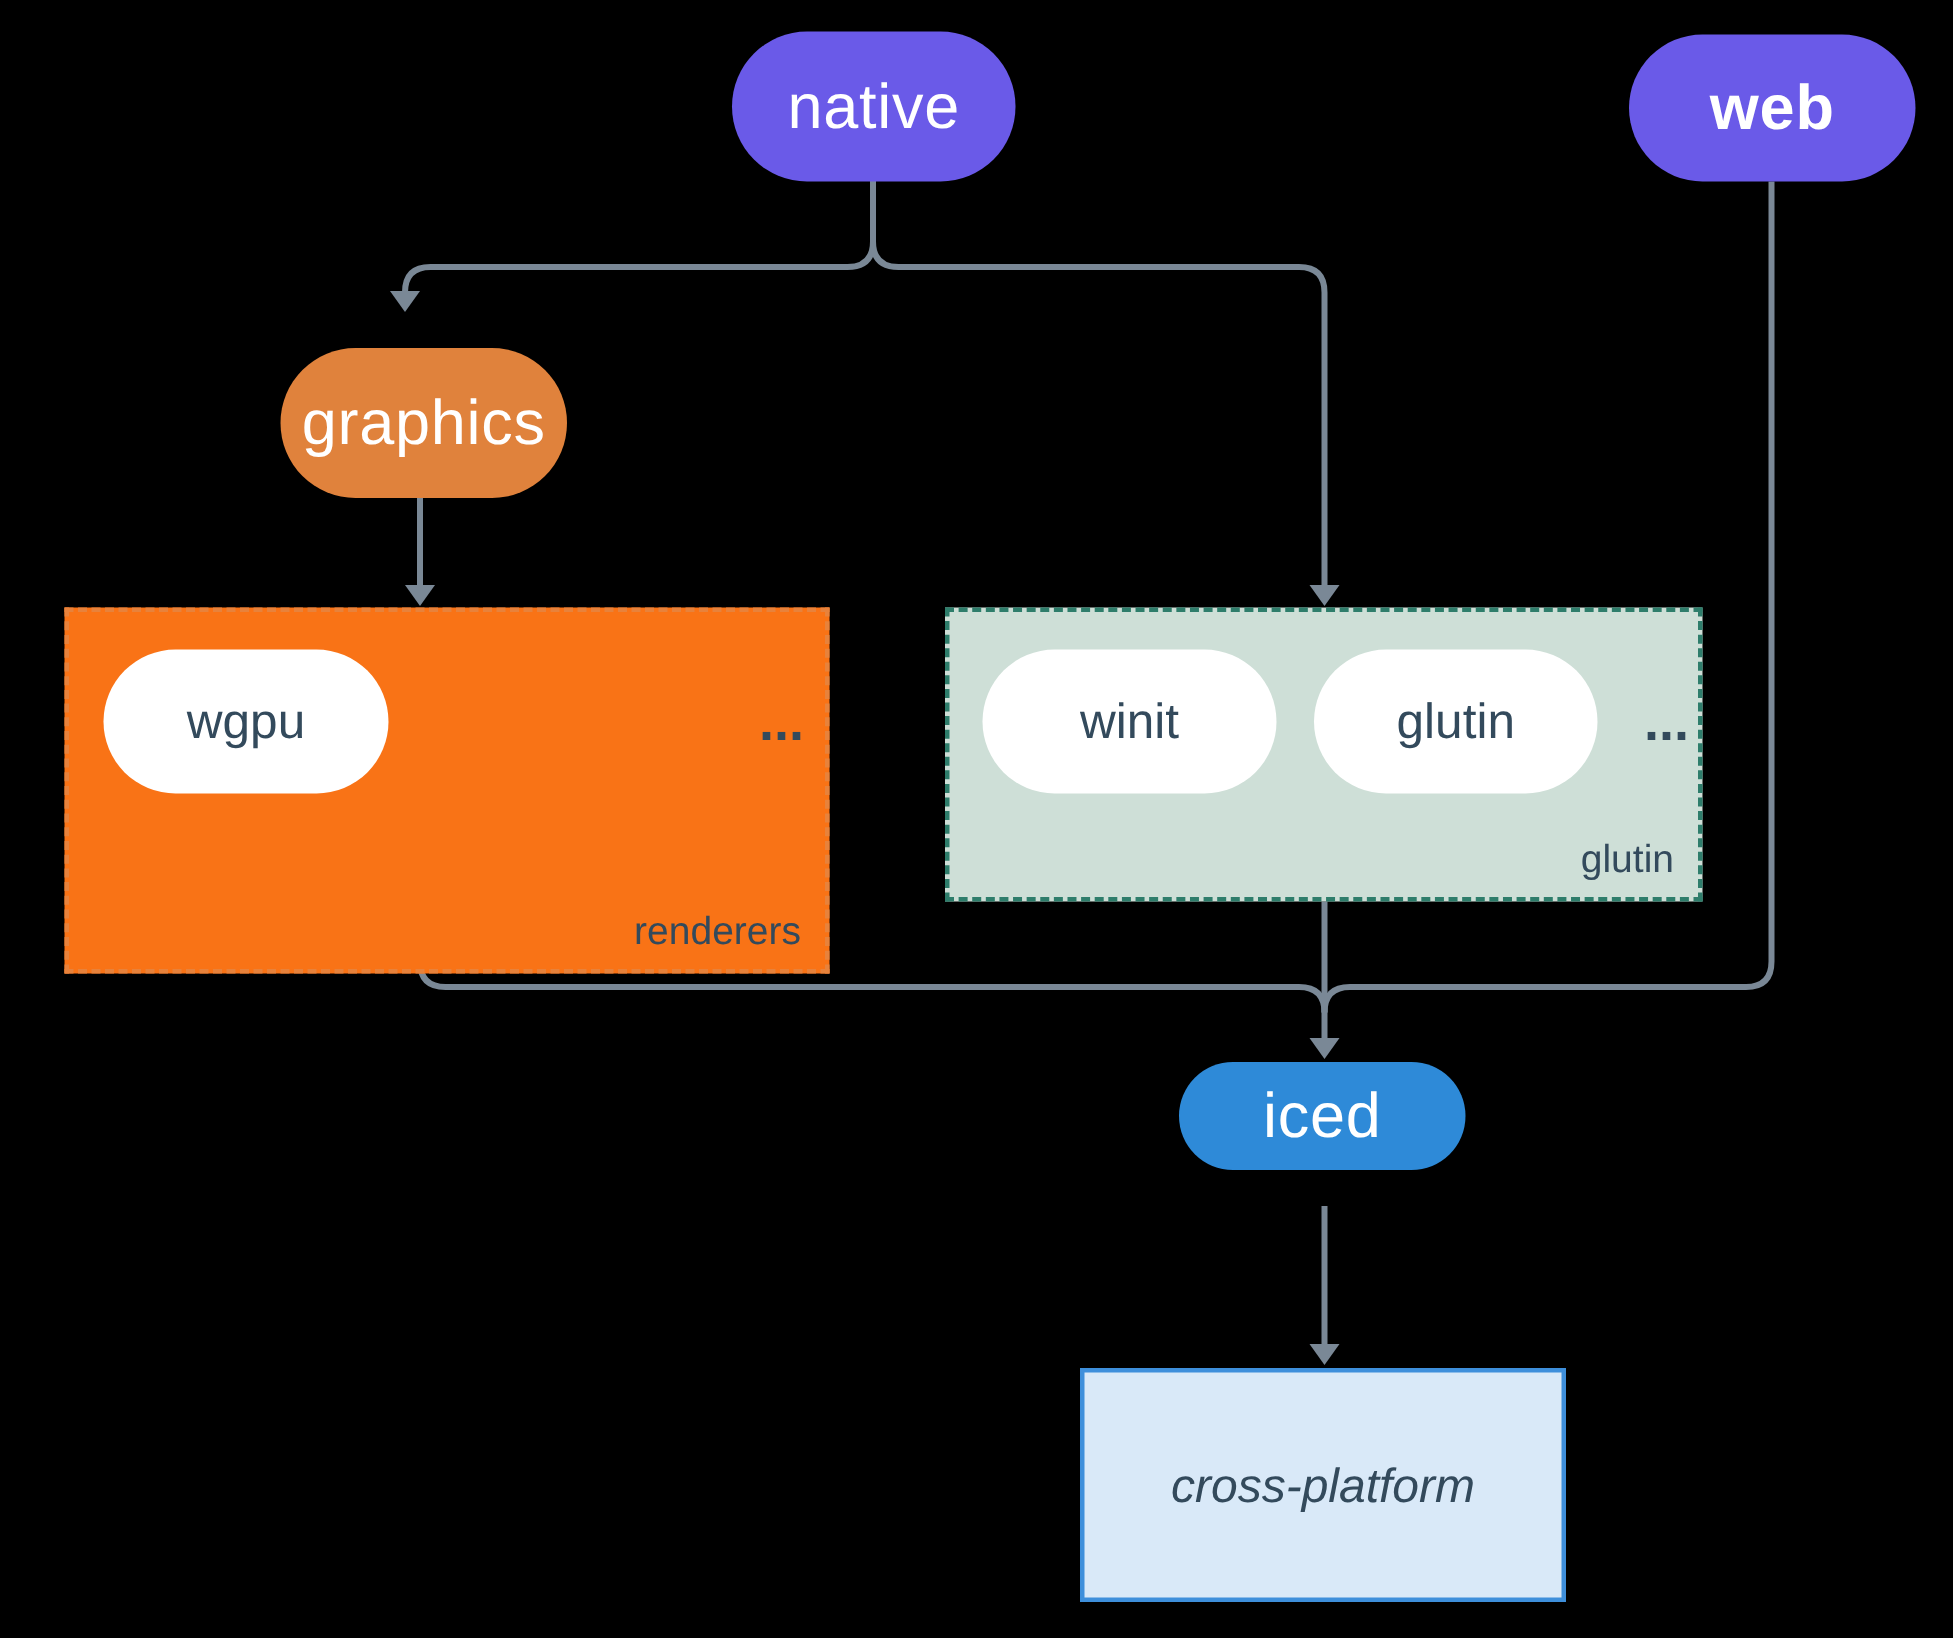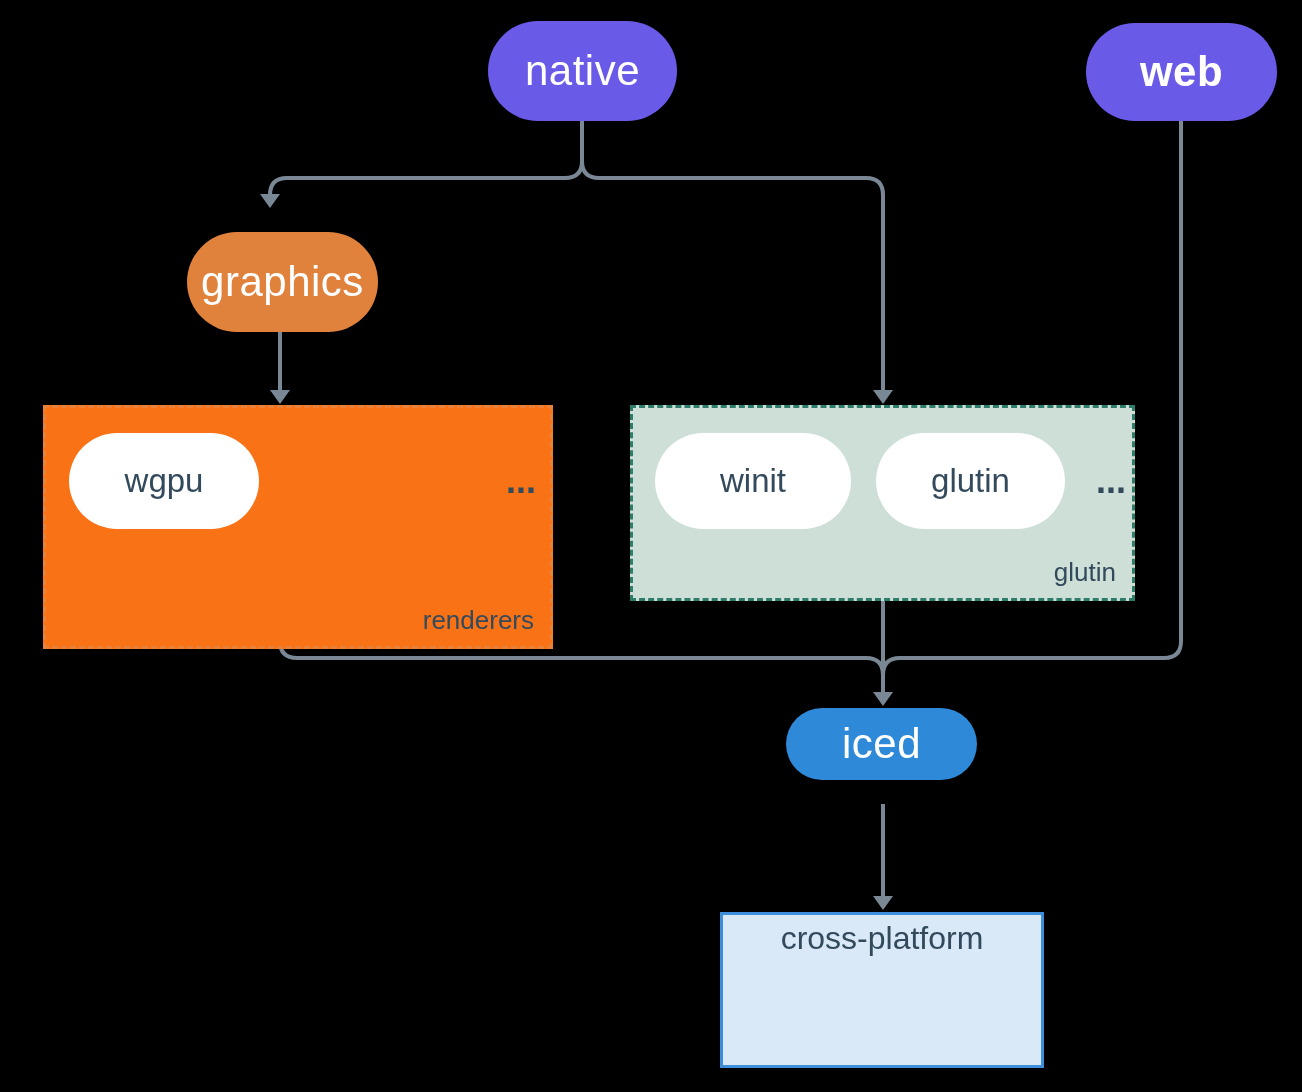--- a/index.html
+++ b/index.html
@@ -95,25 +95,27 @@
 
   .app-box {
     position: absolute;
     left: 720px; top: 912px;
     width: 324px; height: 156px;
     box-sizing: border-box;
     background: #D9E9F8;
     border: 3px solid #3E8FDB;
     display: flex;
     flex-direction: row;
+    align-items: center;
     justify-content: center;
     font-size: 32px;
     line-height: 1.45;
     color: #334A5C;
     z-index: 2;
+    font-style: italic;
   }
   .edge {
     stroke: #7A8896;
     stroke-width: 4;
     fill: none;
   }
   .arrowhead {
     fill: #7A8896;
     stroke: none;
   }

